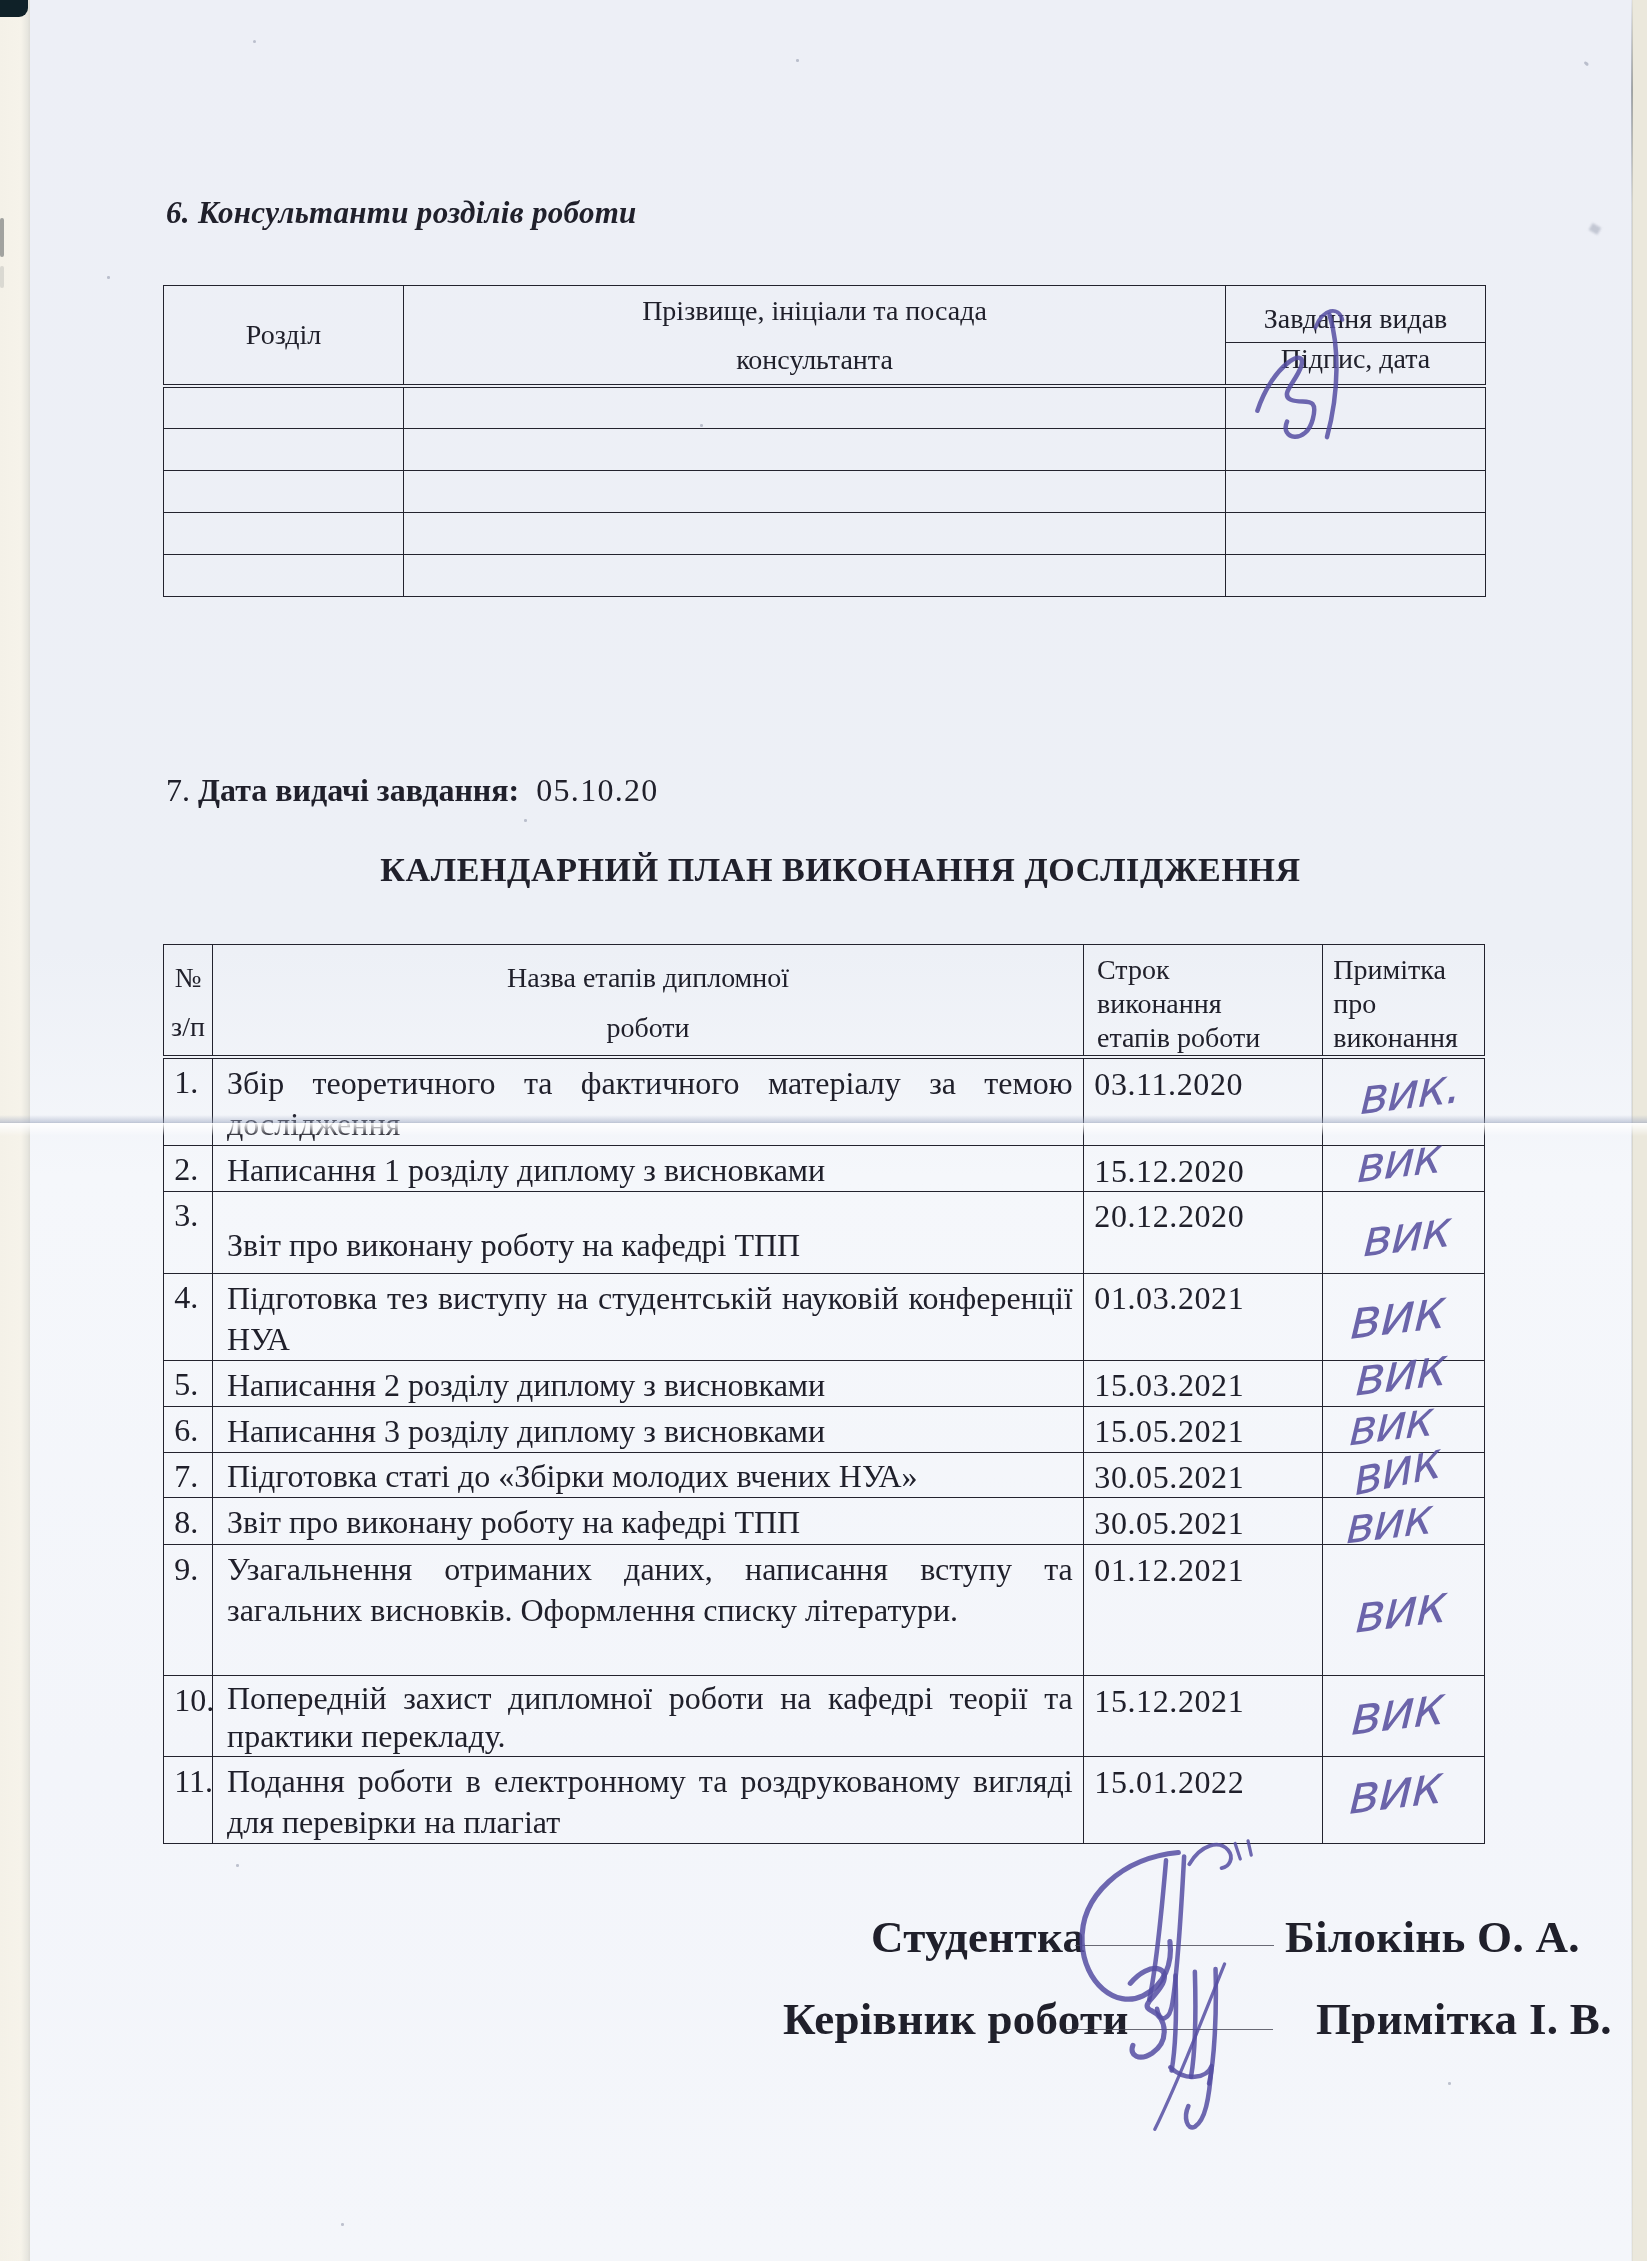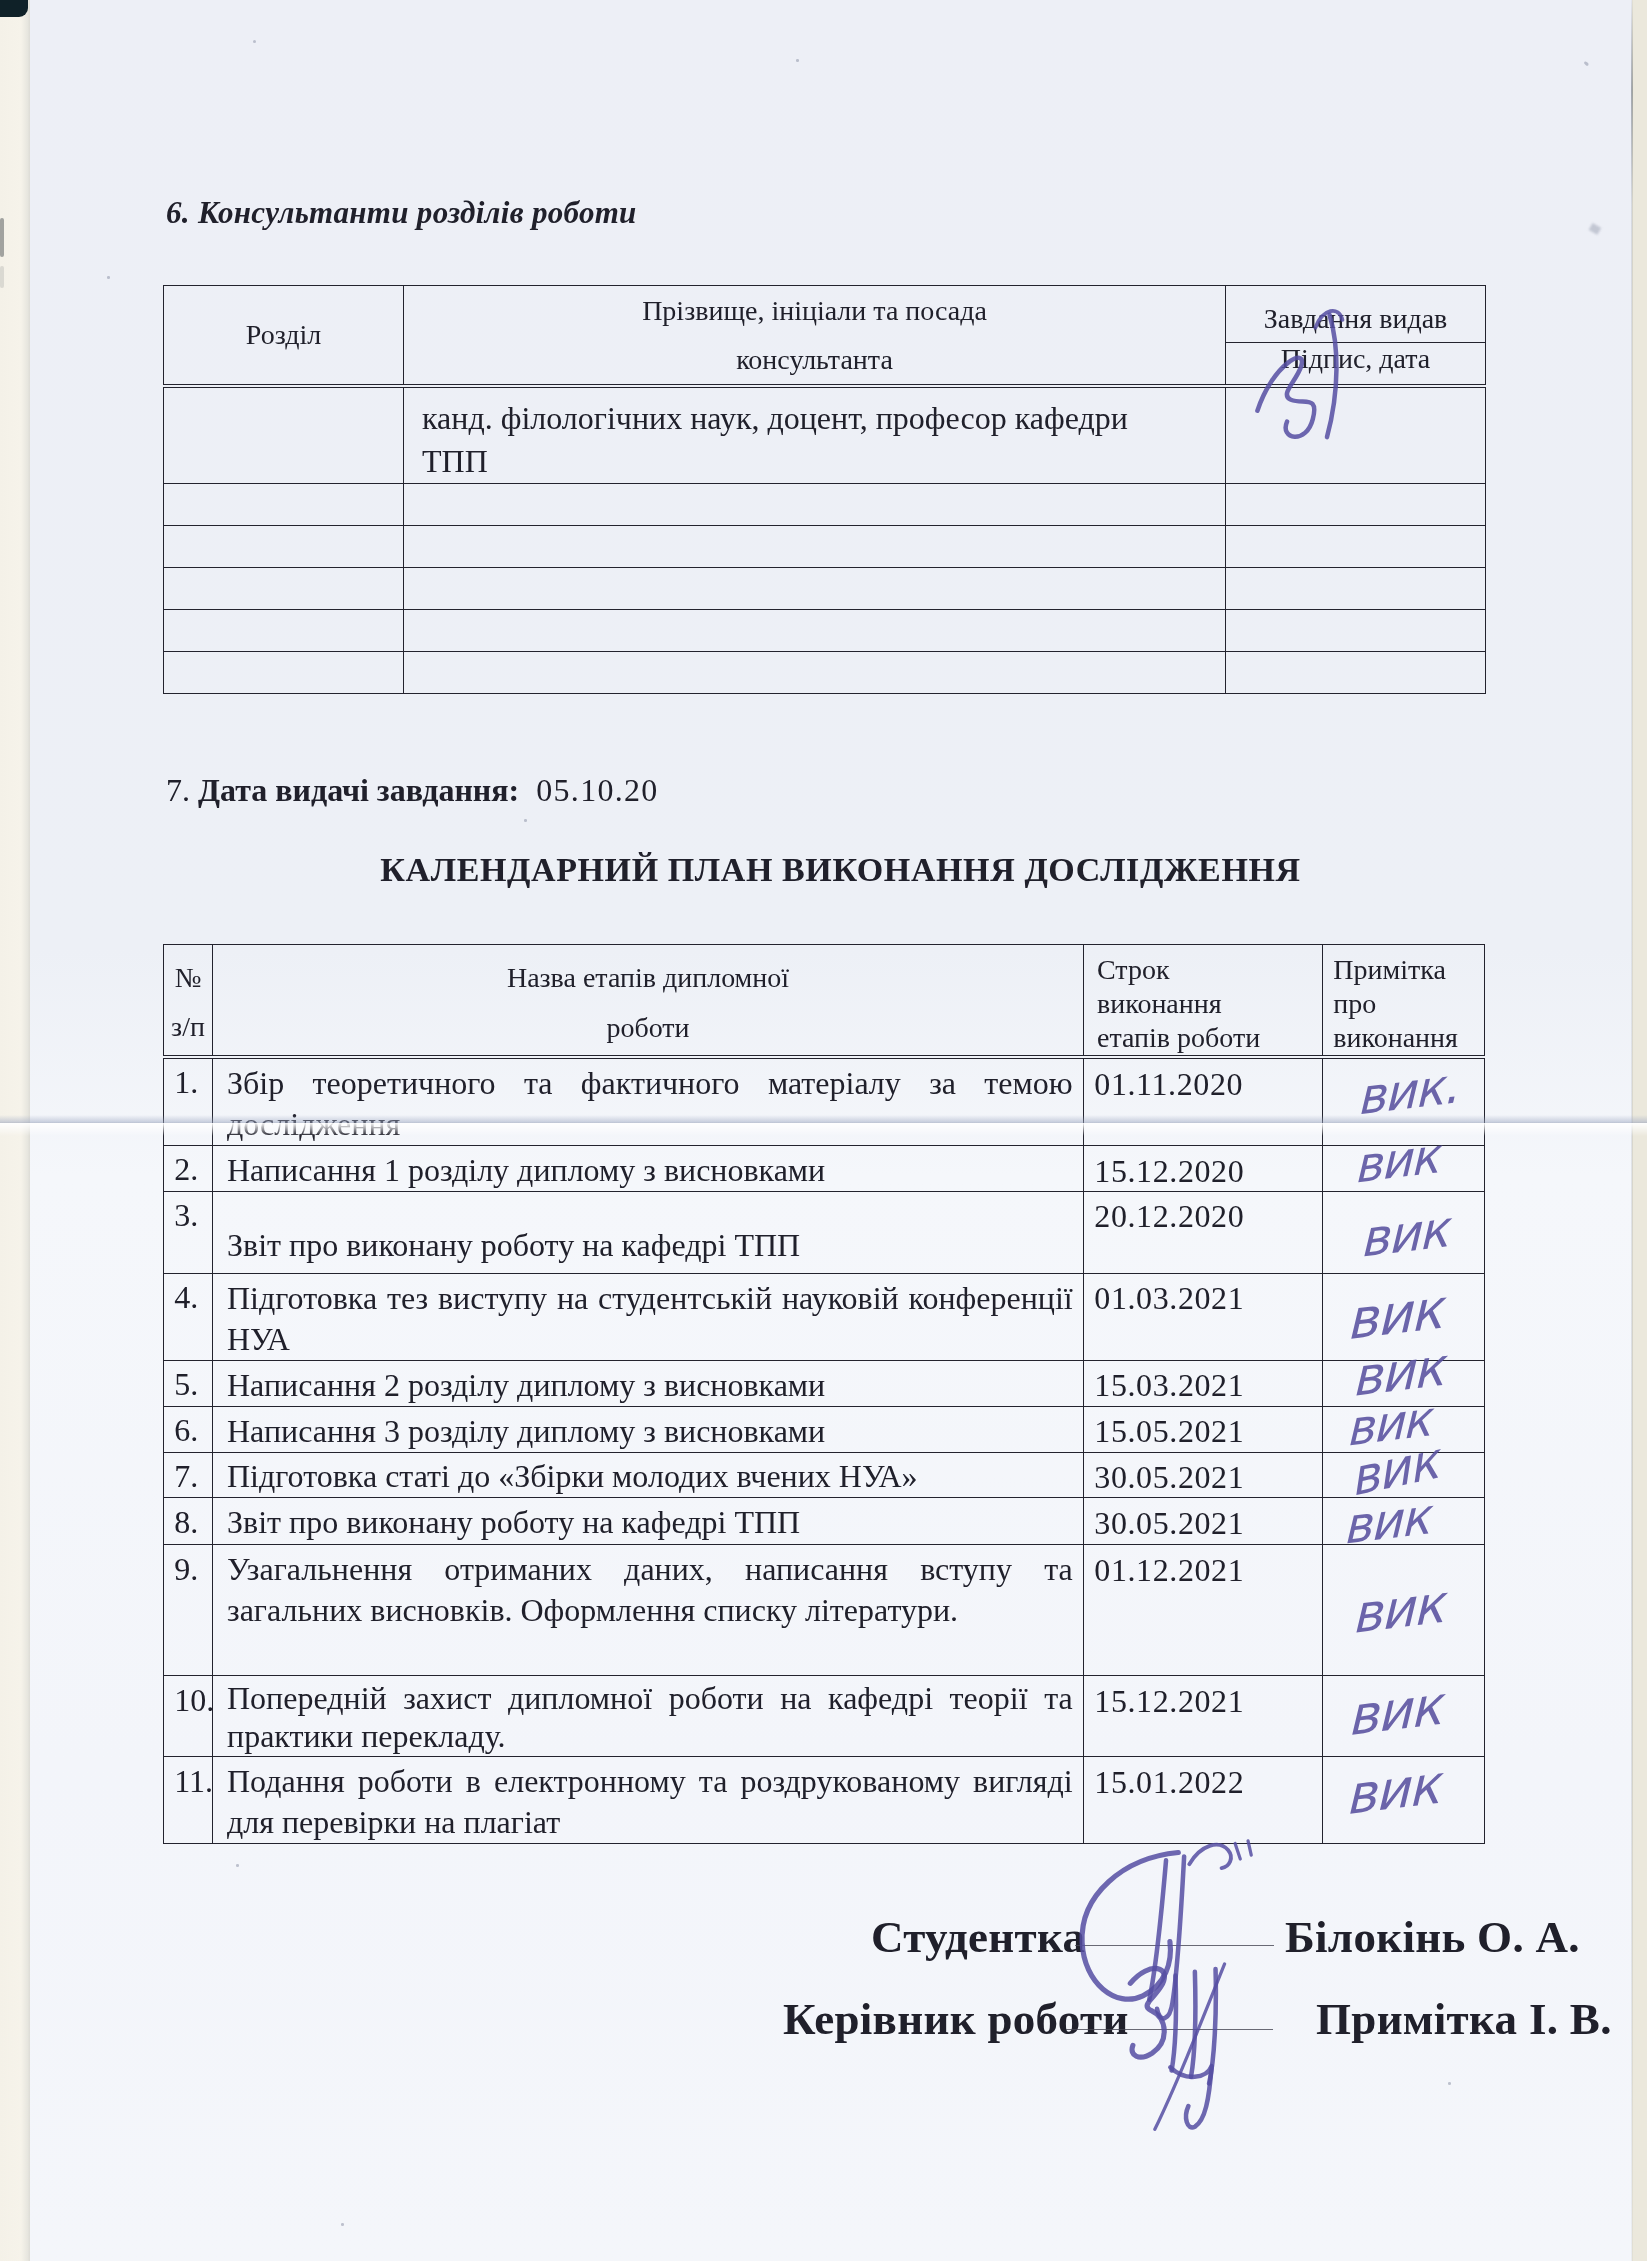--- a/index.html
+++ b/index.html
@@ -119,25 +119,20 @@
       </th>
       <th style="padding:0;">
         <div class="split">
           <div class="top">Завдання видав</div>
           <div class="bot">Підпис, дата</div>
         </div>
       </th>
     </tr>
   </thead>
   <tbody>
-    <tr style="height:85px;">
-      <td></td>
-      <td class="pos">канд. філологічних наук, доцент, професор кафедри ТПП</td>
-      <td></td>
-    </tr>
     <tr style="height:42px;">
         <td></td>
         <td></td>
         <td></td>
       </tr>
     <tr style="height:42px;">
         <td></td>
         <td></td>
         <td></td>
       </tr>
@@ -199,21 +194,21 @@
         <div>Примітка</div>
         <div>про</div>
         <div>виконання</div>
       </th>
     </tr>
   </thead>
   <tbody>
     <tr style="height:87px;">
       <td class="num">1.</td>
       <td class="task">Збір теоретичного та фактичного матеріалу за темою дослідження</td>
-      <td class="term">01.11.2020</td>
+      <td class="term">03.11.2020</td>
       <td class="note-cell">
           <span class="ink" style="left:37px;top:3.9px;font-size:49px;">вик.</span>
         </td>
     </tr>
     <tr style="height:43px;">
       <td class="num">2.</td>
       <td class="task">Написання 1 розділу диплому з висновками</td>
       <td class="term">15.12.2020</td>
       <td class="note-cell">
           <span class="ink" style="left:34px;top:-14px;font-size:48px;">вик</span>

